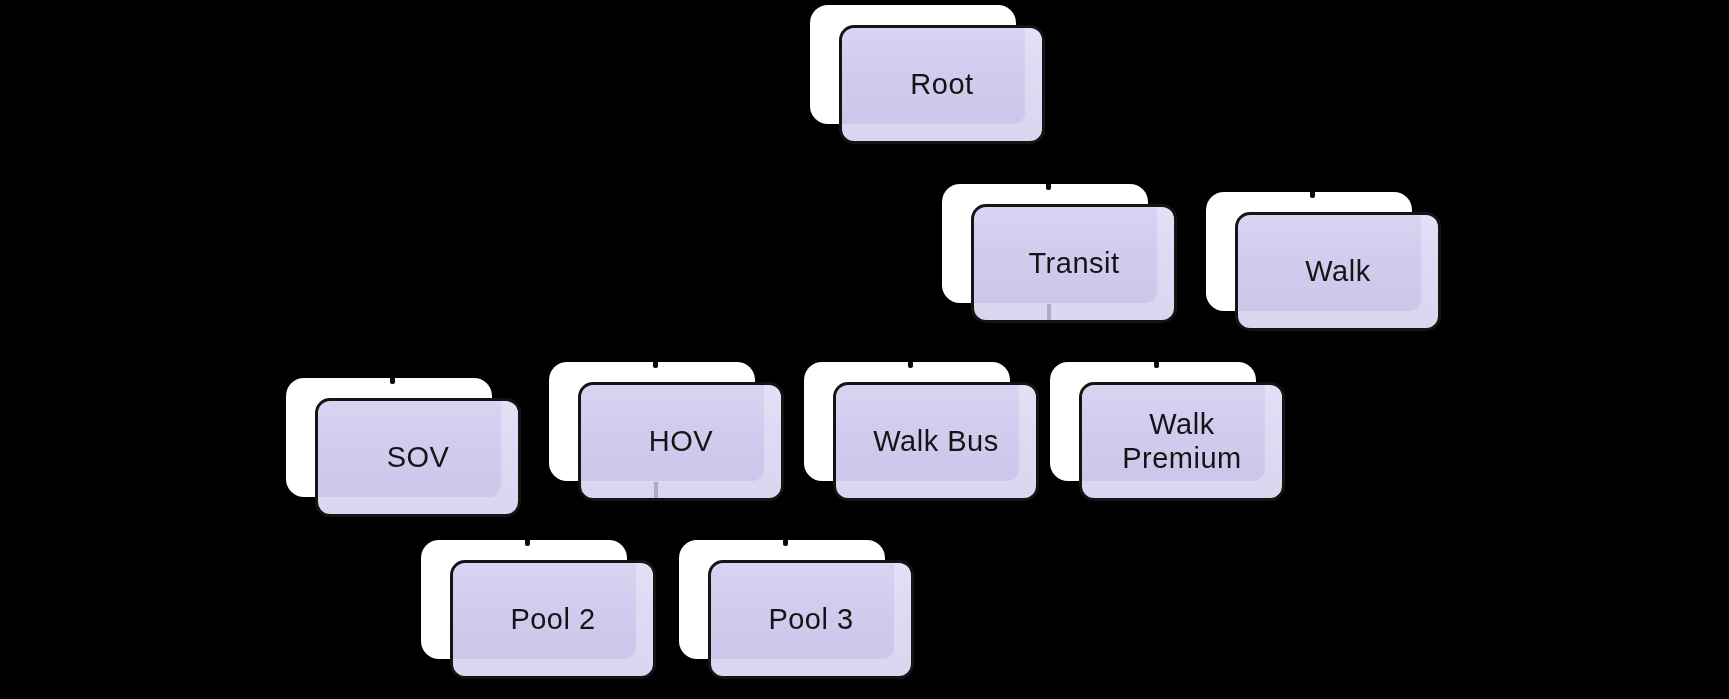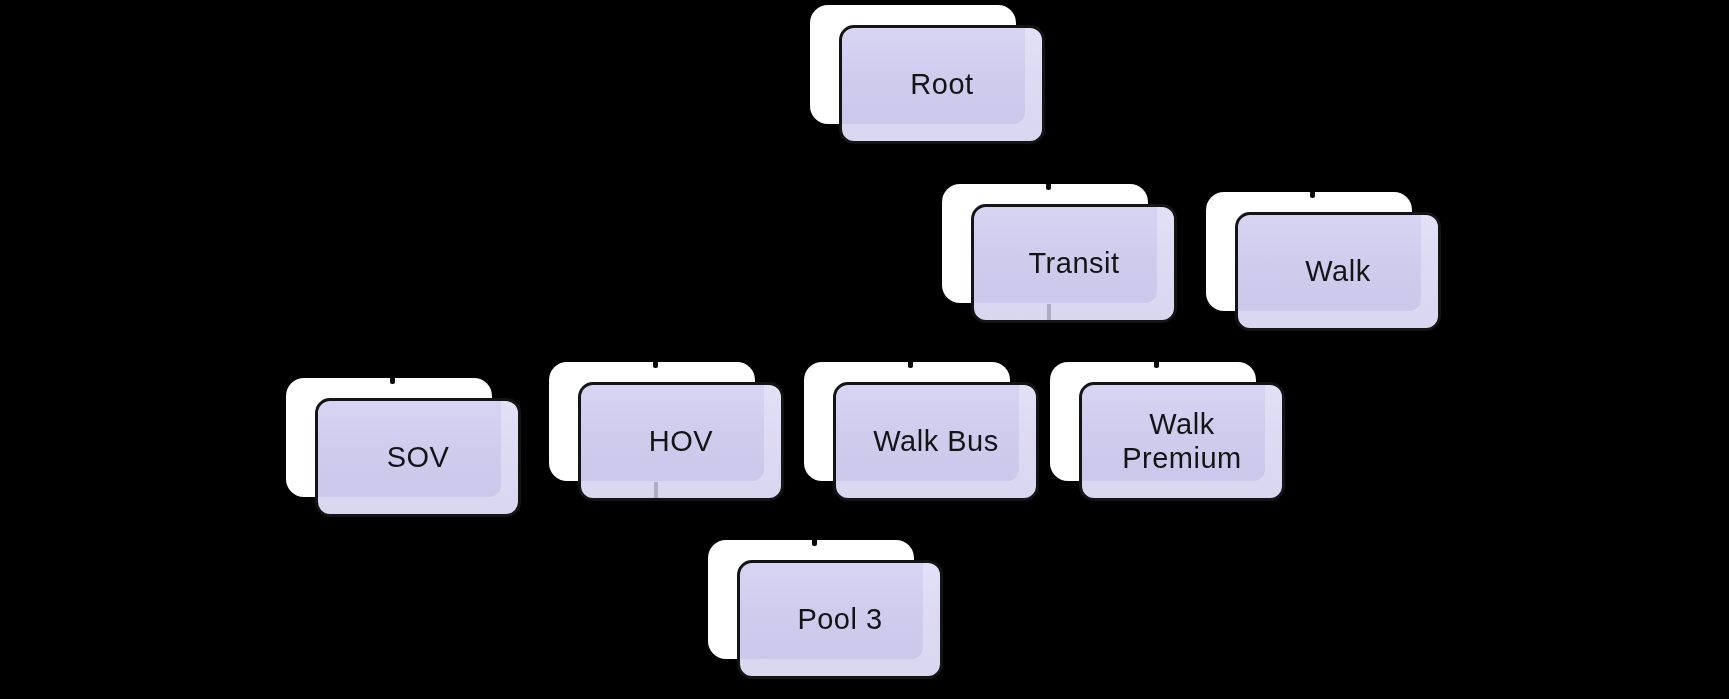--- a/index.html
+++ b/index.html
@@ -111,22 +111,29 @@
   </div>
 
   <div class="node" style="left:1079px; top:382px;">
     <div class="card"></div>
     <div class="box">
       <span class="label wrap">Walk Premium</span>
     </div>
     <div class="tick"></div>
   </div>
 
+  <div class="node" style="left:450px; top:560px;">
+    <div class="card"></div>
+    <div class="box">
+      <span class="label">Pool 2</span>
+    </div>
+    <div class="tick"></div>
+  </div>
 
-  <div class="node" style="left:708px; top:560px;margin-left:29px;">
+  <div class="node" style="left:708px; top:560px;">
     <div class="card"></div>
     <div class="box">
       <span class="label">Pool 3</span>
     </div>
     <div class="tick"></div>
   </div>
 
 </div>
 
 </body></html>

